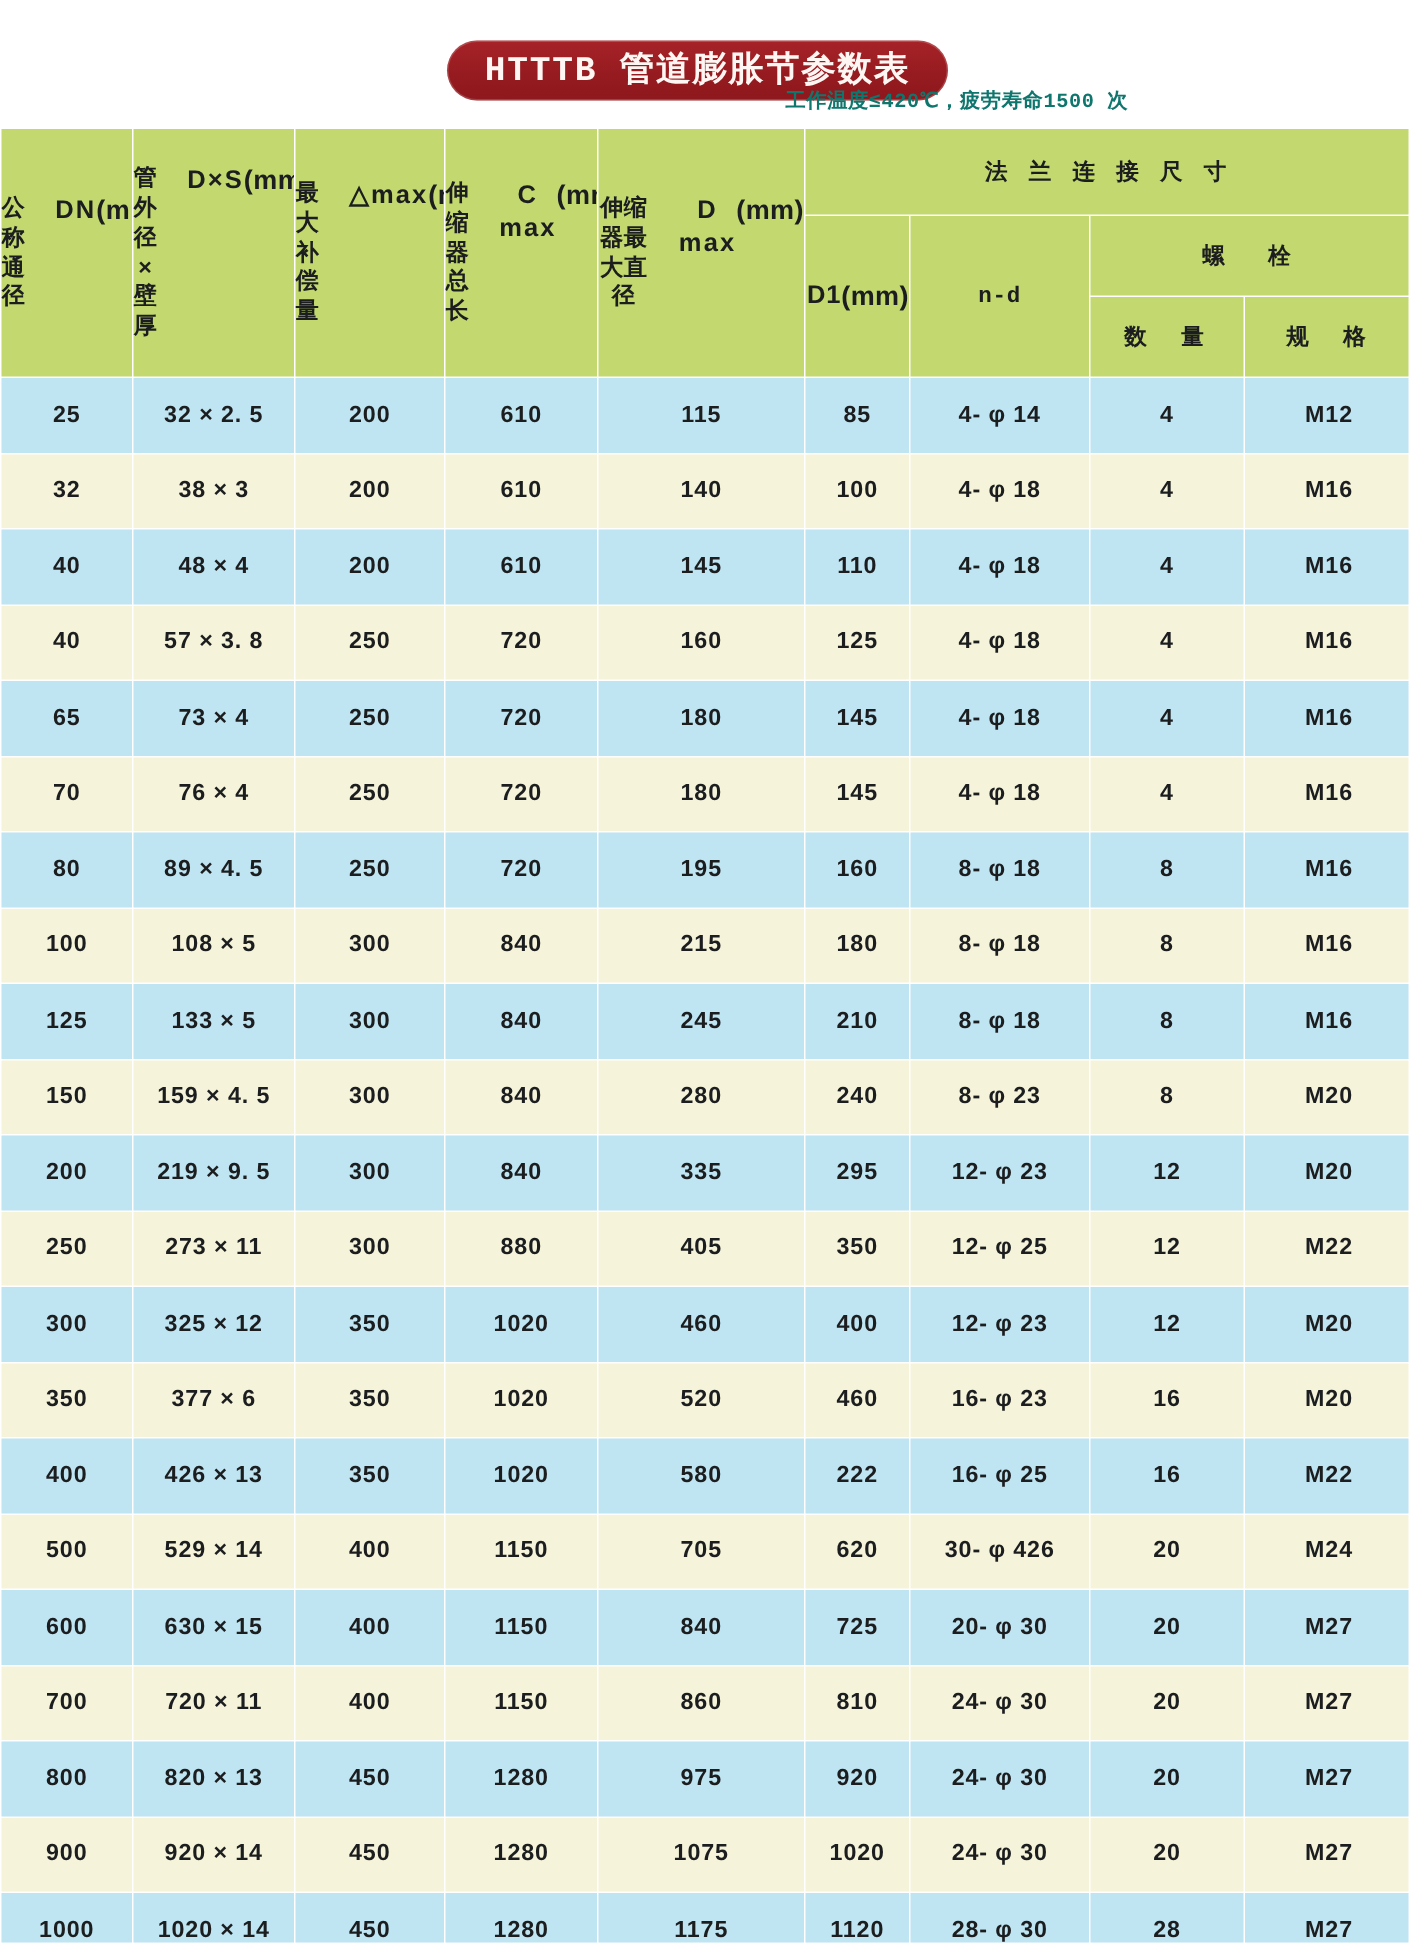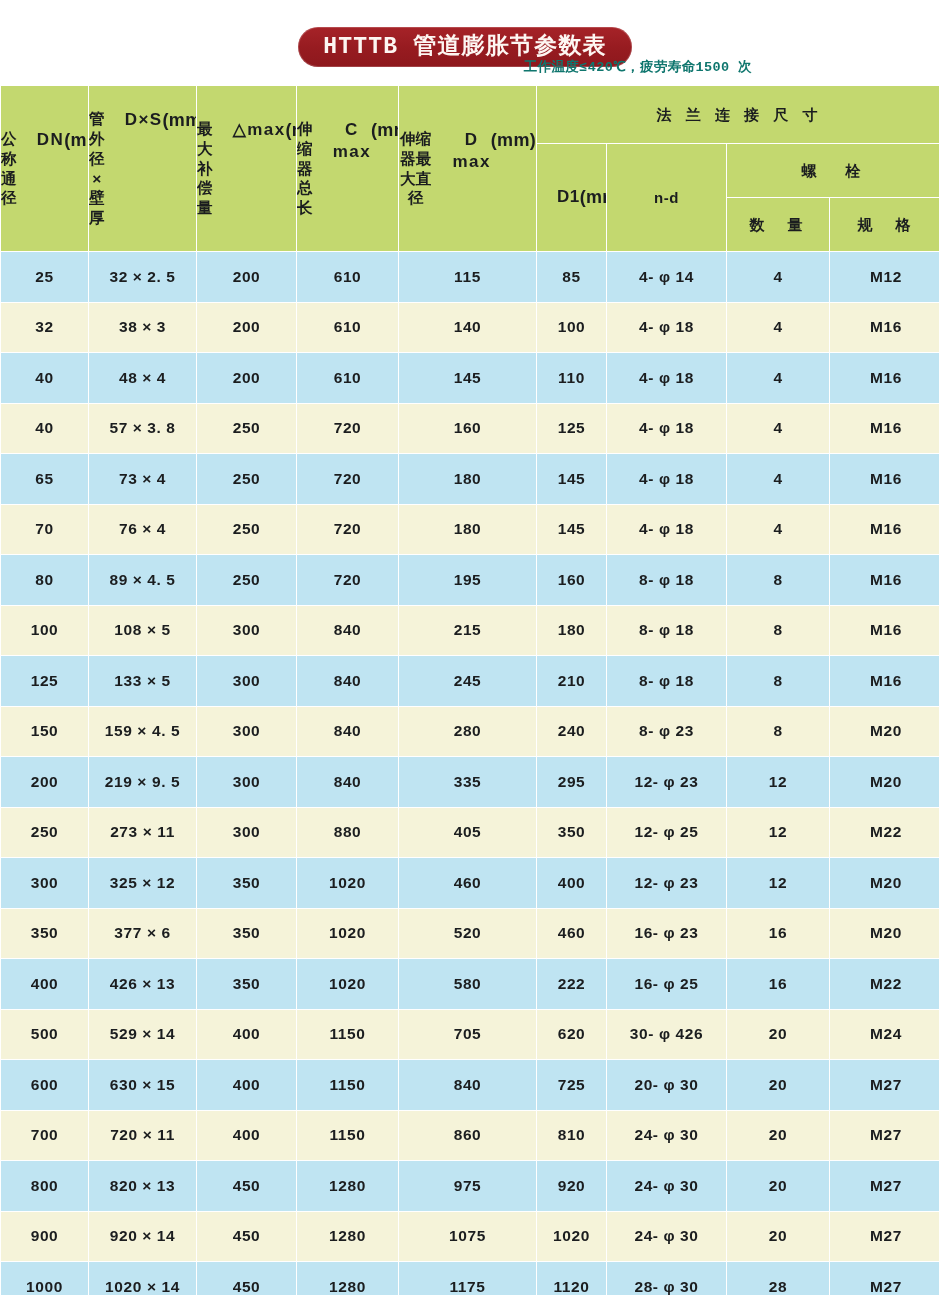--- a/index.html
+++ b/index.html
@@ -109,20 +109,21 @@
   }
   .hd-sub {
     font-size: 15.5px;
     font-weight: bold;
     letter-spacing: 4px;
   }
   .hd-nd {
     font-size: 14.5px;
     font-weight: bold;
     letter-spacing: 0.5px;
+    font-family: Liberation Mono, monospace;
   }
   .hd-d1 .l2 { letter-spacing: 0.5px; }
 
   
   .row-blue  td { background: #bfe4f2; }
   .row-cream td { background: #f5f3d9; }
   table.spec tbody td {
     height: 49.5px;
     font-size: 15.5px;
     font-weight: bold;
@@ -191,21 +192,21 @@
             <span class="l1">伸缩器最大直径</span>
             <span class="l2">D max</span>
             <span class="l3">(mm)</span>
           </div>
         </td>
         <td class="hd hd-group" colspan="4" style="height:57px">法 兰 连 接 尺 寸</td>
       </tr>
 
       <tr>
         <td class="hd hd-d1" rowspan="2">
-          <div class="hd-stack" style="justify-content:flex-start">
+          <div class="hd-stack" style="justify-content:flex-end">
             <span class="l2">D1</span>
             <span class="l3">(mm)</span>
           </div>
         </td>
         <td class="hd hd-nd" rowspan="2">n-d</td>
         <td class="hd hd-bolt" colspan="2" style="height:53px">螺　栓</td>
       </tr>
 
       <tr>
         <td class="hd hd-sub" style="height:53px">数　量</td>

